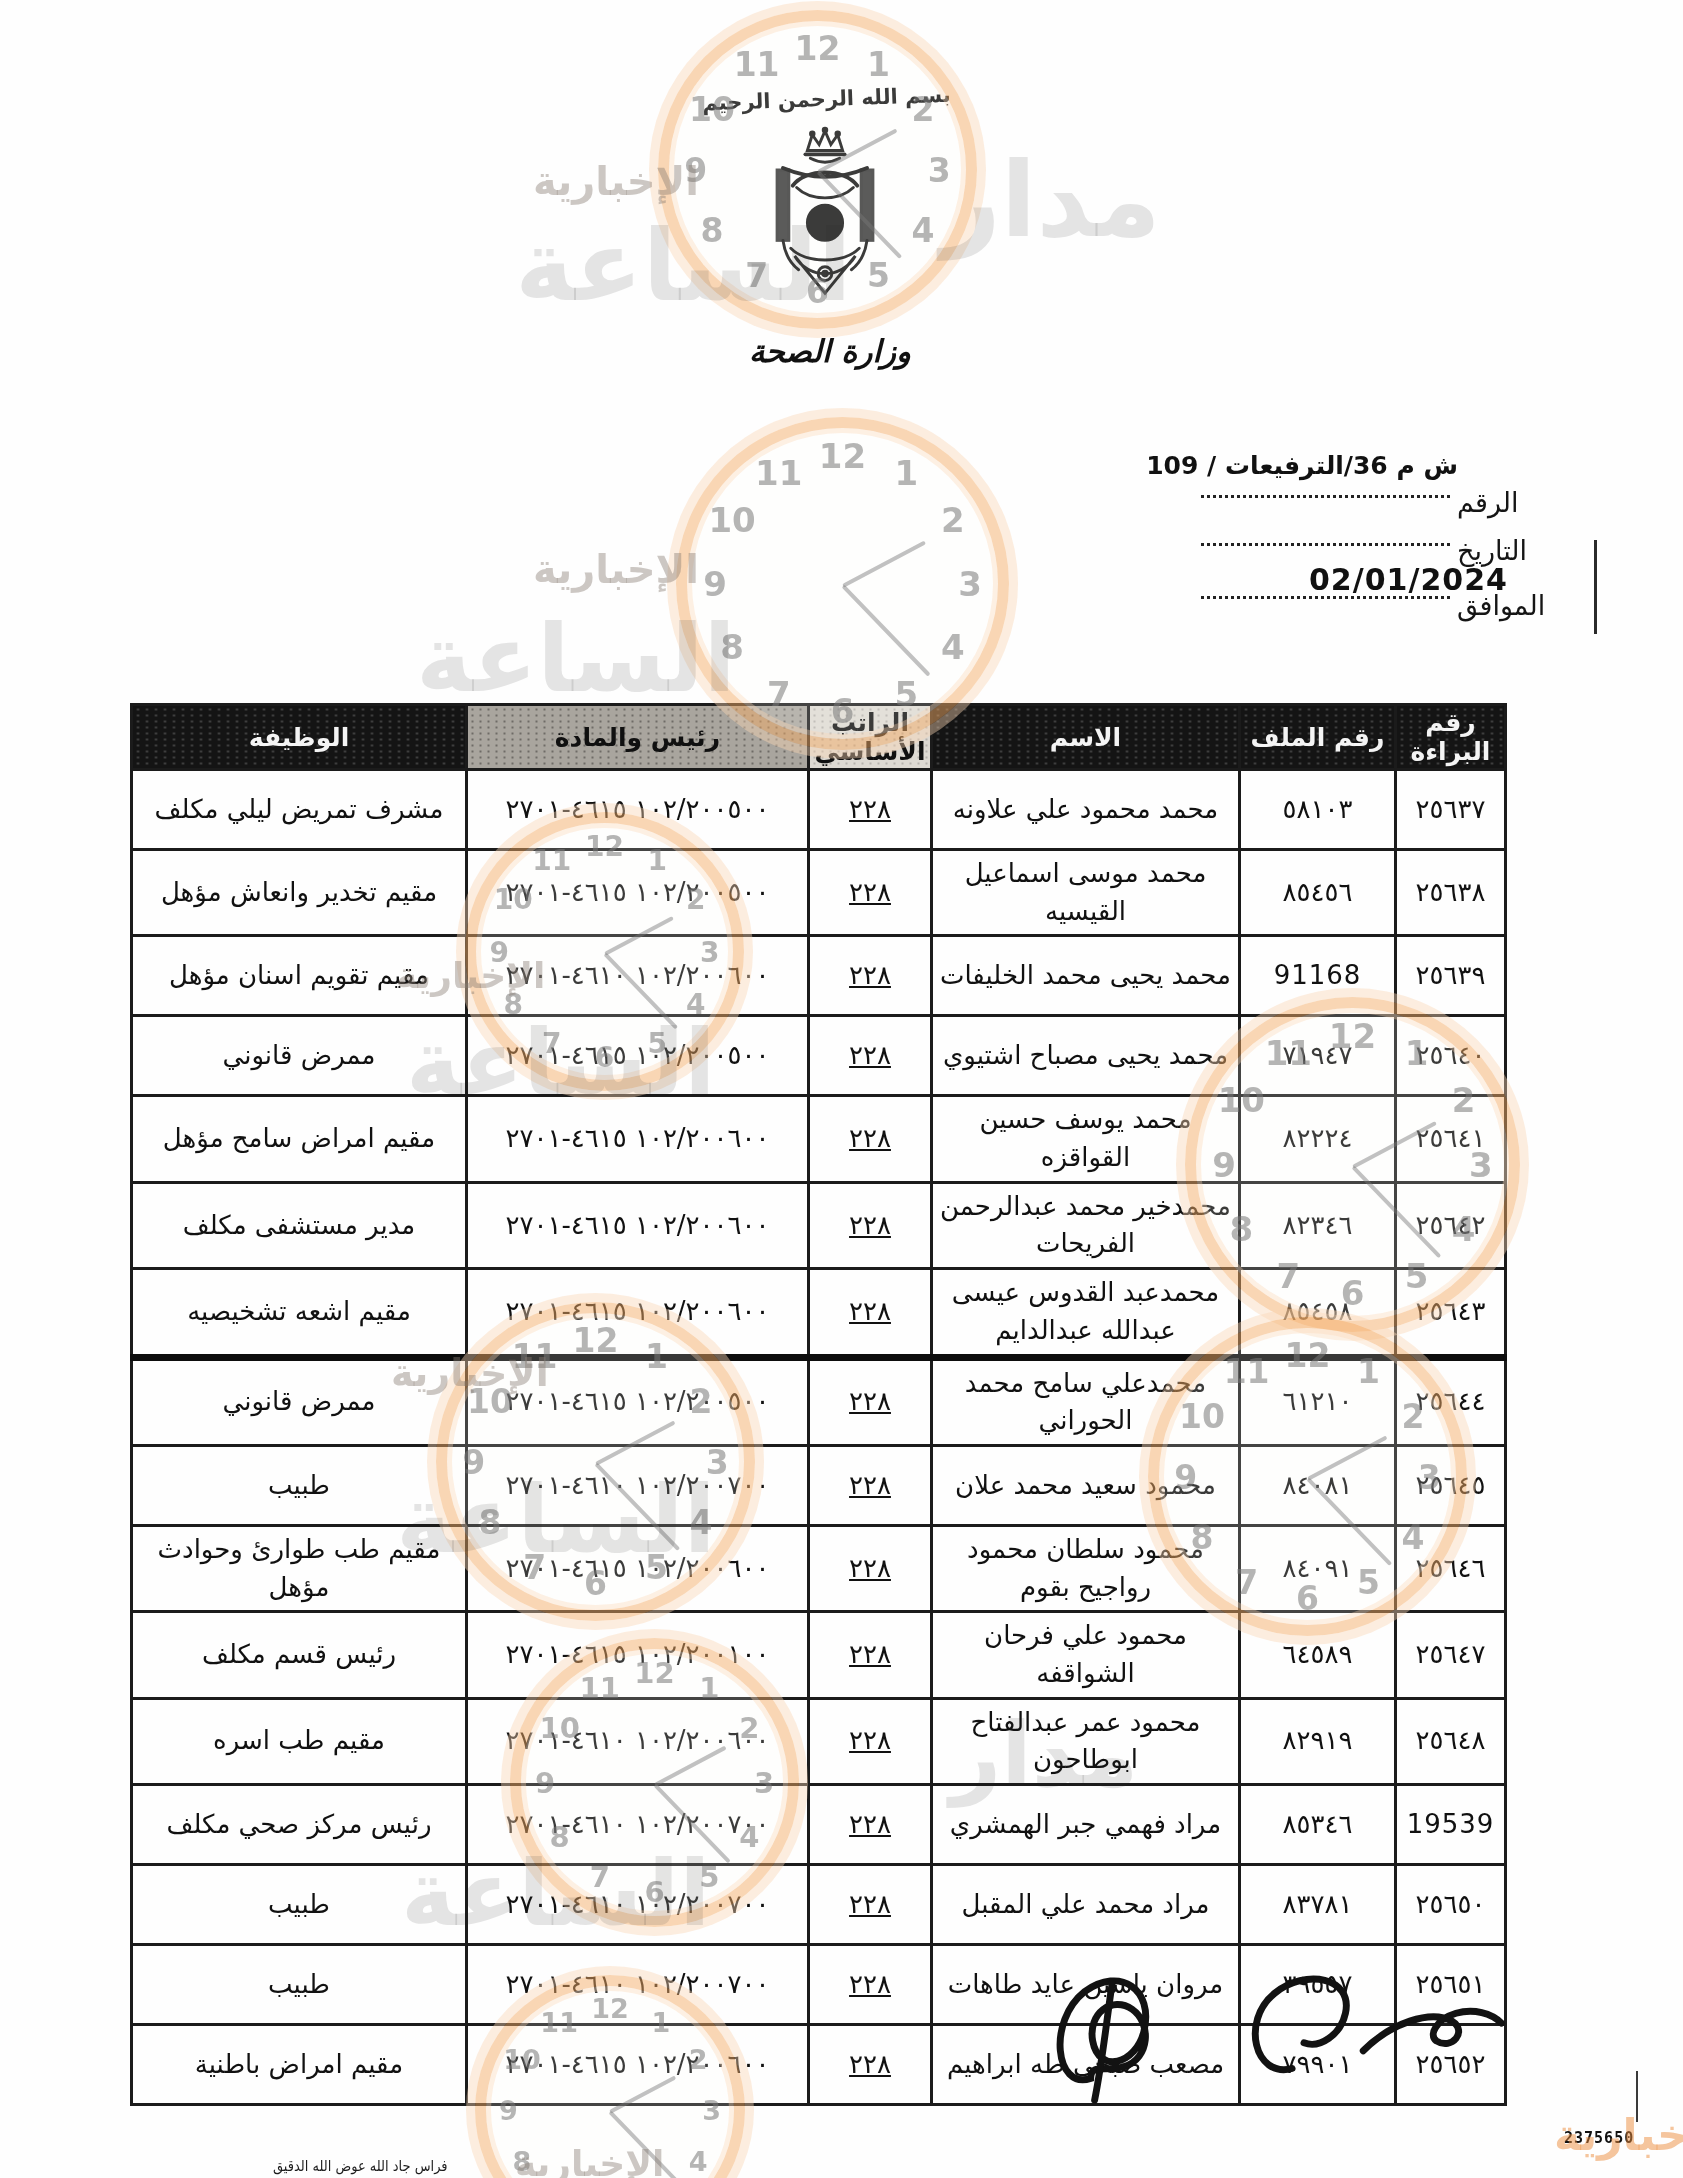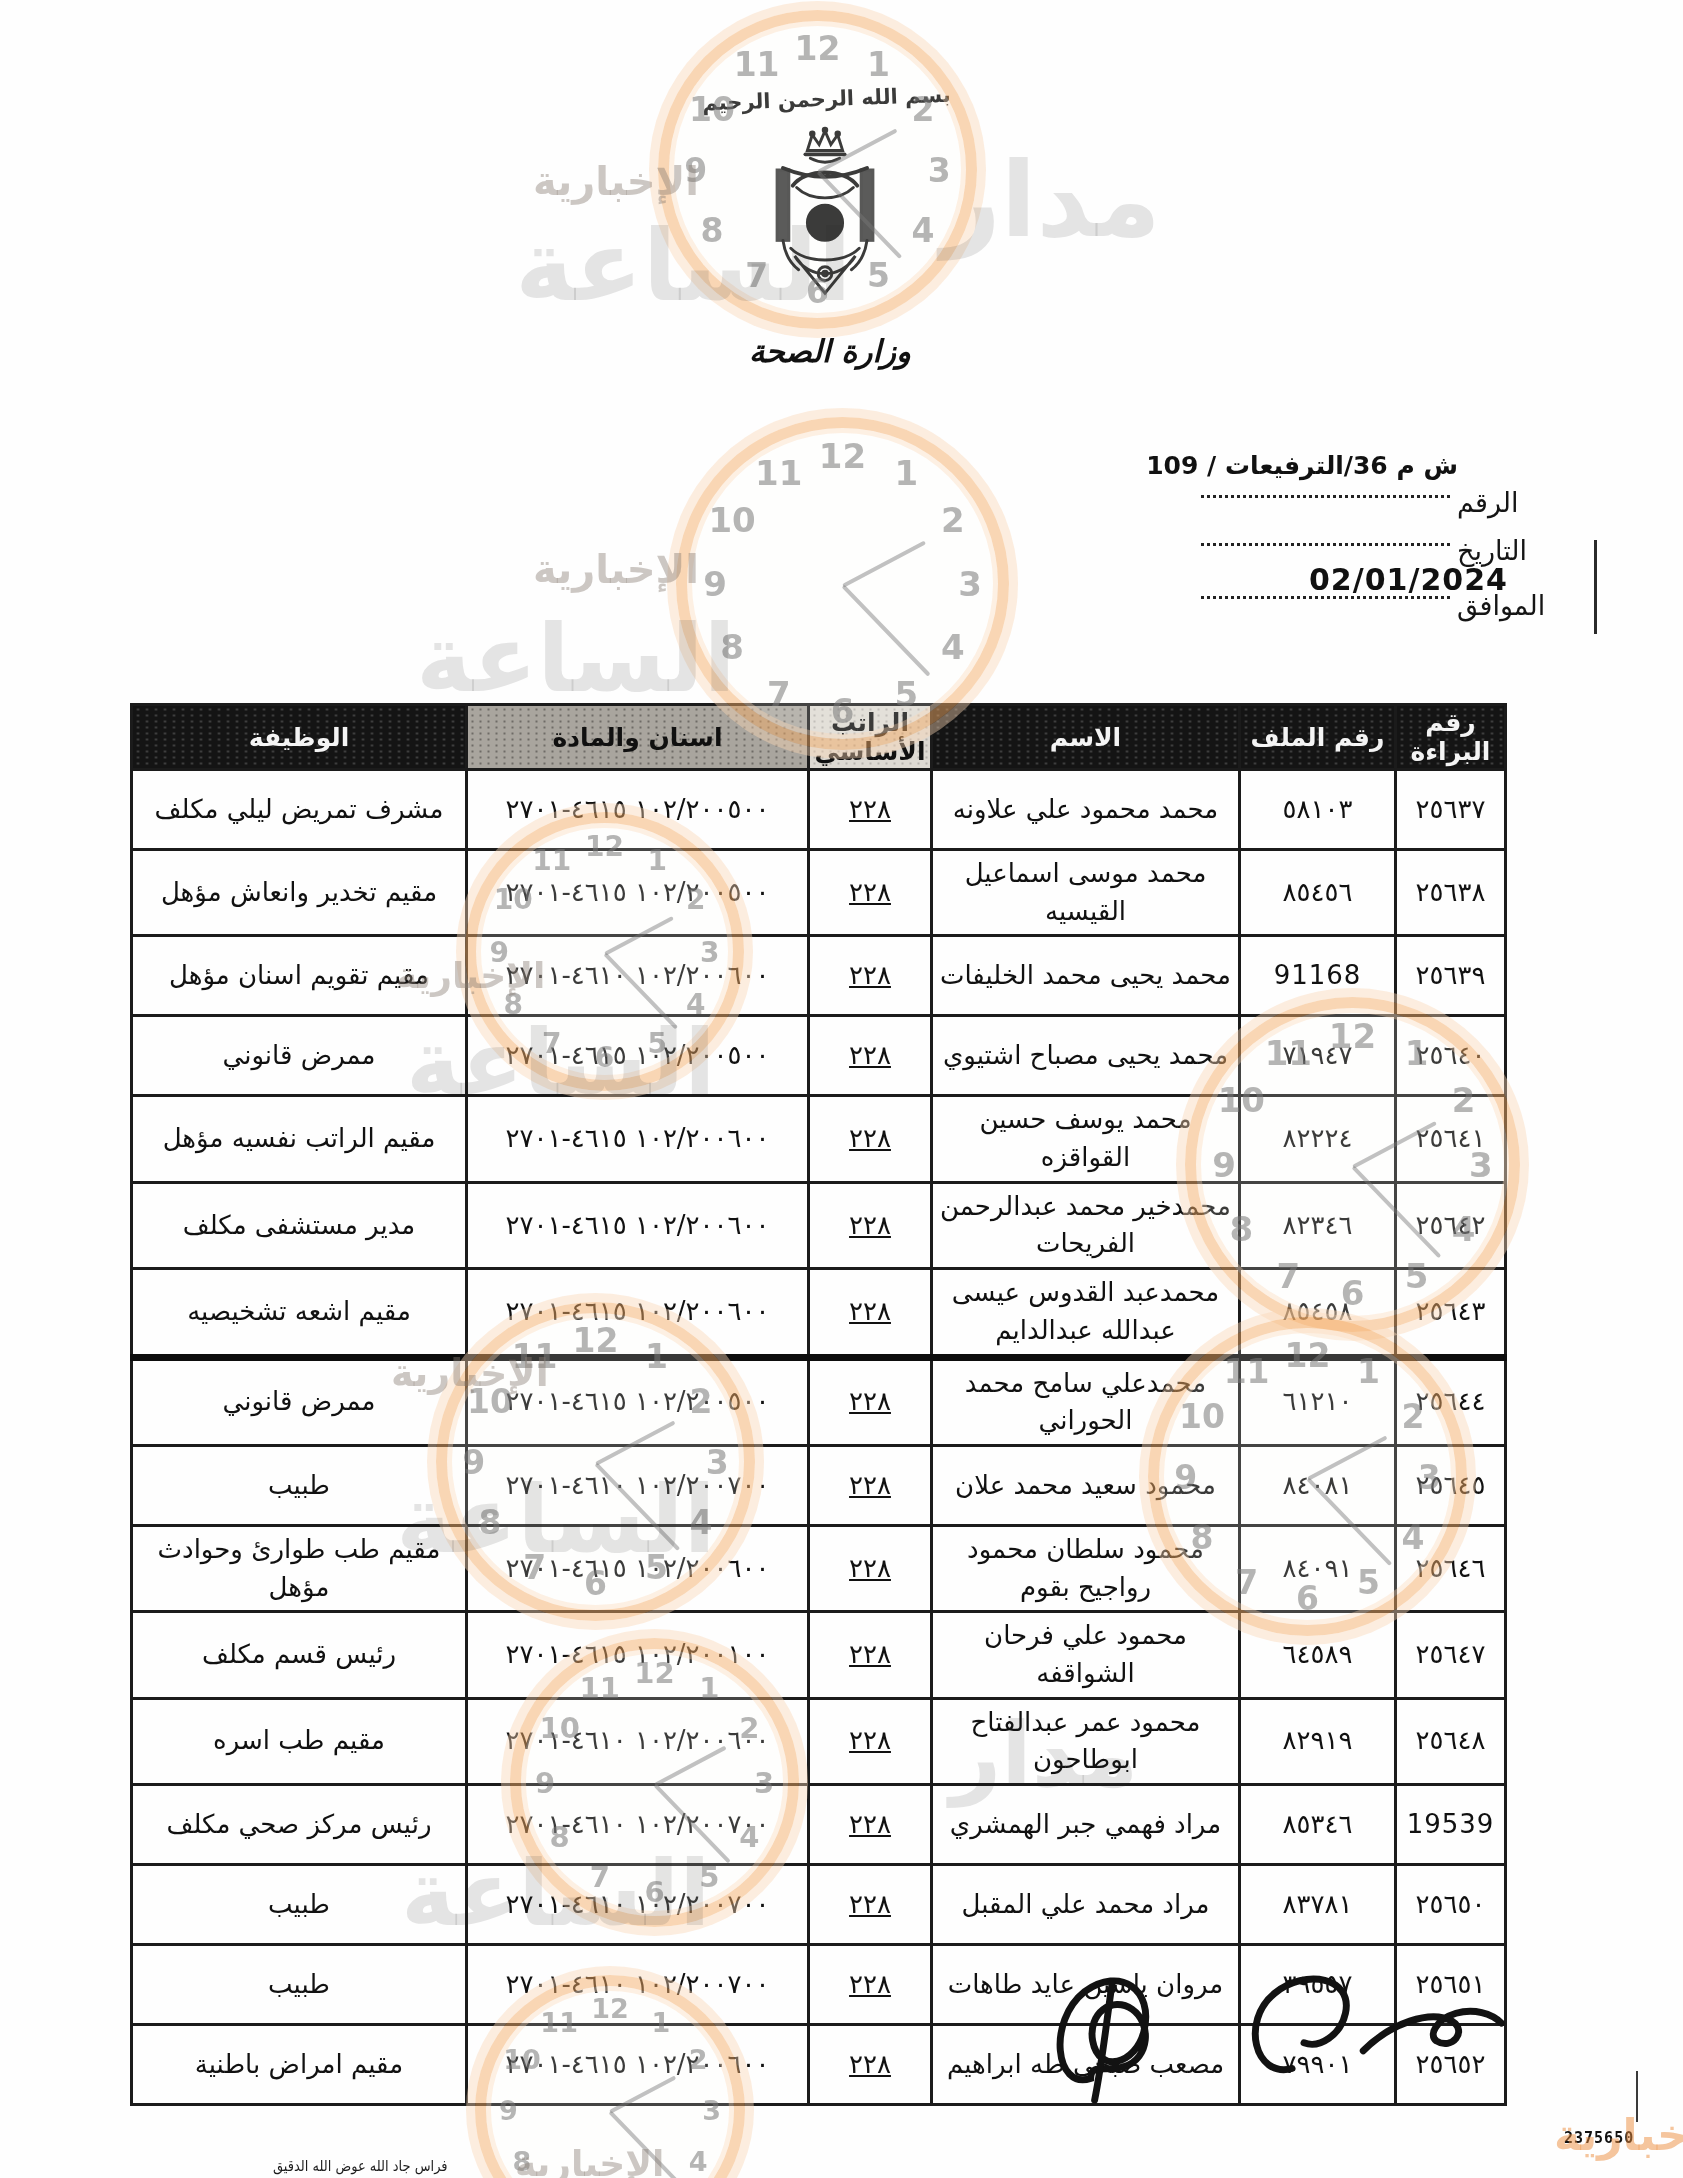--- a/index.html
+++ b/index.html
@@ -129,21 +129,21 @@
       <col style="width:123px">
         <col style="width:342px">
         <col style="width:335px">
     </colgroup>
     <thead>
       <tr>
         <th class="h-dark">رقم البراءة</th>
         <th class="h-dark">رقم الملف</th>
         <th class="h-dark">الاسم</th>
         <th class="h-light">الراتب الأساسي</th>
-        <th class="h-mid">اسنان والمادة</th>
+        <th class="h-mid">رئيس والمادة</th>
         <th class="h-dark">الوظيفة</th>
       </tr>
     </thead>
     <tbody>
         <tr>
           <td class="col-serial">٢٥٦٣٧</td>
           <td class="col-file">٥٨١٠٣</td>
           <td class="col-name">محمد محمود علي علاونه</td>
           <td class="col-salary">٢٢٨</td>
           <td class="col-article" dir="ltr">١٠٢/٢٠٠٥٠٠  ٤٦١٥-٢٧٠١</td>
@@ -172,21 +172,21 @@
           <td class="col-salary">٢٢٨</td>
           <td class="col-article" dir="ltr">١٠٢/٢٠٠٥٠٠  ٤٦١٥-٢٧٠١</td>
           <td class="col-job">ممرض قانوني</td>
         </tr>
         <tr>
           <td class="col-serial">٢٥٦٤١</td>
           <td class="col-file">٨٢٢٢٤</td>
           <td class="col-name">محمد يوسف حسين القواقزه</td>
           <td class="col-salary">٢٢٨</td>
           <td class="col-article" dir="ltr">١٠٢/٢٠٠٦٠٠  ٤٦١٥-٢٧٠١</td>
-          <td class="col-job">مقيم الراتب نفسيه مؤهل</td>
+          <td class="col-job">مقيم امراض سامح مؤهل</td>
         </tr>
         <tr>
           <td class="col-serial">٢٥٦٤٢</td>
           <td class="col-file">٨٢٣٤٦</td>
           <td class="col-name">محمدخير محمد عبدالرحمن الفريحات</td>
           <td class="col-salary">٢٢٨</td>
           <td class="col-article" dir="ltr">١٠٢/٢٠٠٦٠٠  ٤٦١٥-٢٧٠١</td>
           <td class="col-job">مدير مستشفى مكلف</td>
         </tr>
         <tr>

